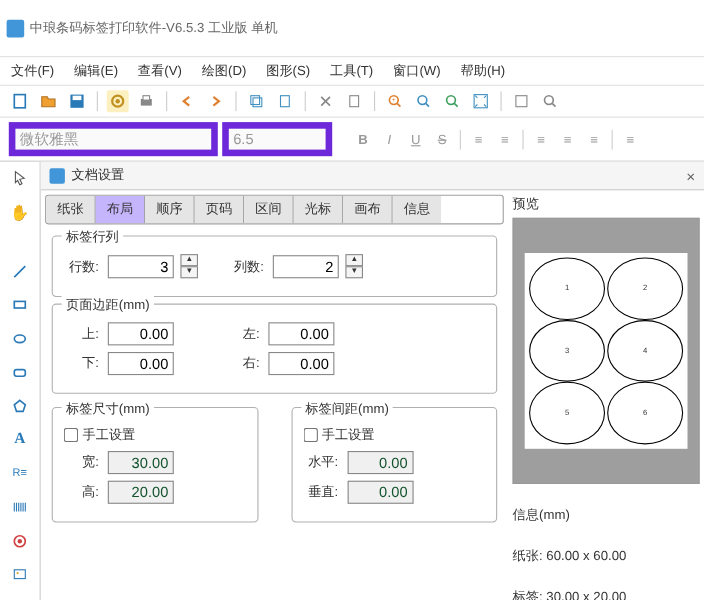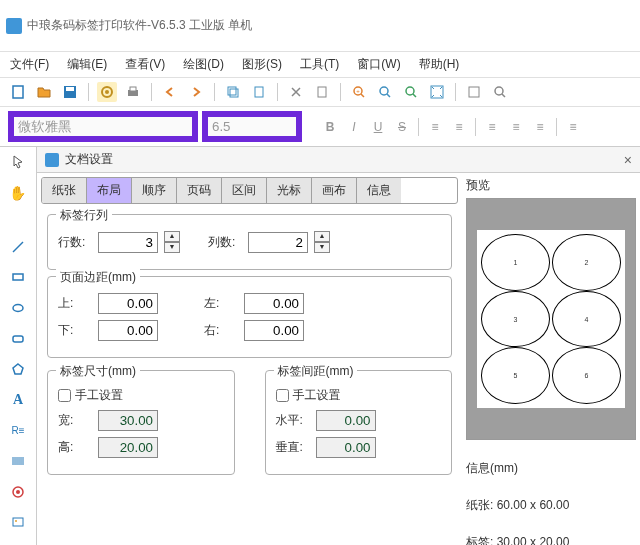--- a/index.html
+++ b/index.html
@@ -21,21 +21,21 @@
 .dlg-body{display:flex;flex:1}
 .dlg-left{flex:1;padding:4px}
 .dlg-right{width:170px;padding:4px}
 .tabs{display:flex;border:1px solid #a0a0a0;border-radius:3px;overflow:hidden;margin-bottom:10px}
 .tab{padding:4px 10px;border-right:1px solid #a0a0a0;cursor:pointer;background:#e5e5e5}
 .tab:last-child{border-right:none}
 .tab.active{background:#c4b5fd}
 .group{border:1px solid #b0b0b0;border-radius:4px;margin:6px;padding:10px 10px 10px 10px;position:relative}
 .group-title{position:absolute;top:-8px;left:8px;background:#fff;padding:0 4px;font-size:12px}
 .row{display:flex;align-items:center;gap:8px;margin:6px 0}
-.lbl{width:32px;text-align:left}
+.lbl{width:32px;text-align:right}
 .inp{border:1px solid #888;padding:2px 4px;width:50px;text-align:right;font-family:inherit}
 .inp.ro{background:#f0f0f0;color:#14532d}
 .spin{display:inline-flex;flex-direction:column;margin-left:-2px}
 .spin-btn{width:14px;height:9px;border:1px solid #888;font-size:7px;line-height:7px;text-align:center;cursor:pointer;background:#f5f5f5}
 .chk{display:flex;align-items:center;gap:4px}
 .chk input{margin:0}
 .twocol{display:flex;gap:18px}
 .twocol>div{flex:1}
 .preview-label{font-weight:normal;margin-bottom:4px}
 .preview-box{border:1px solid #999;height:240px;background:#9e9e9e;display:flex;align-items:center;justify-content:center}

